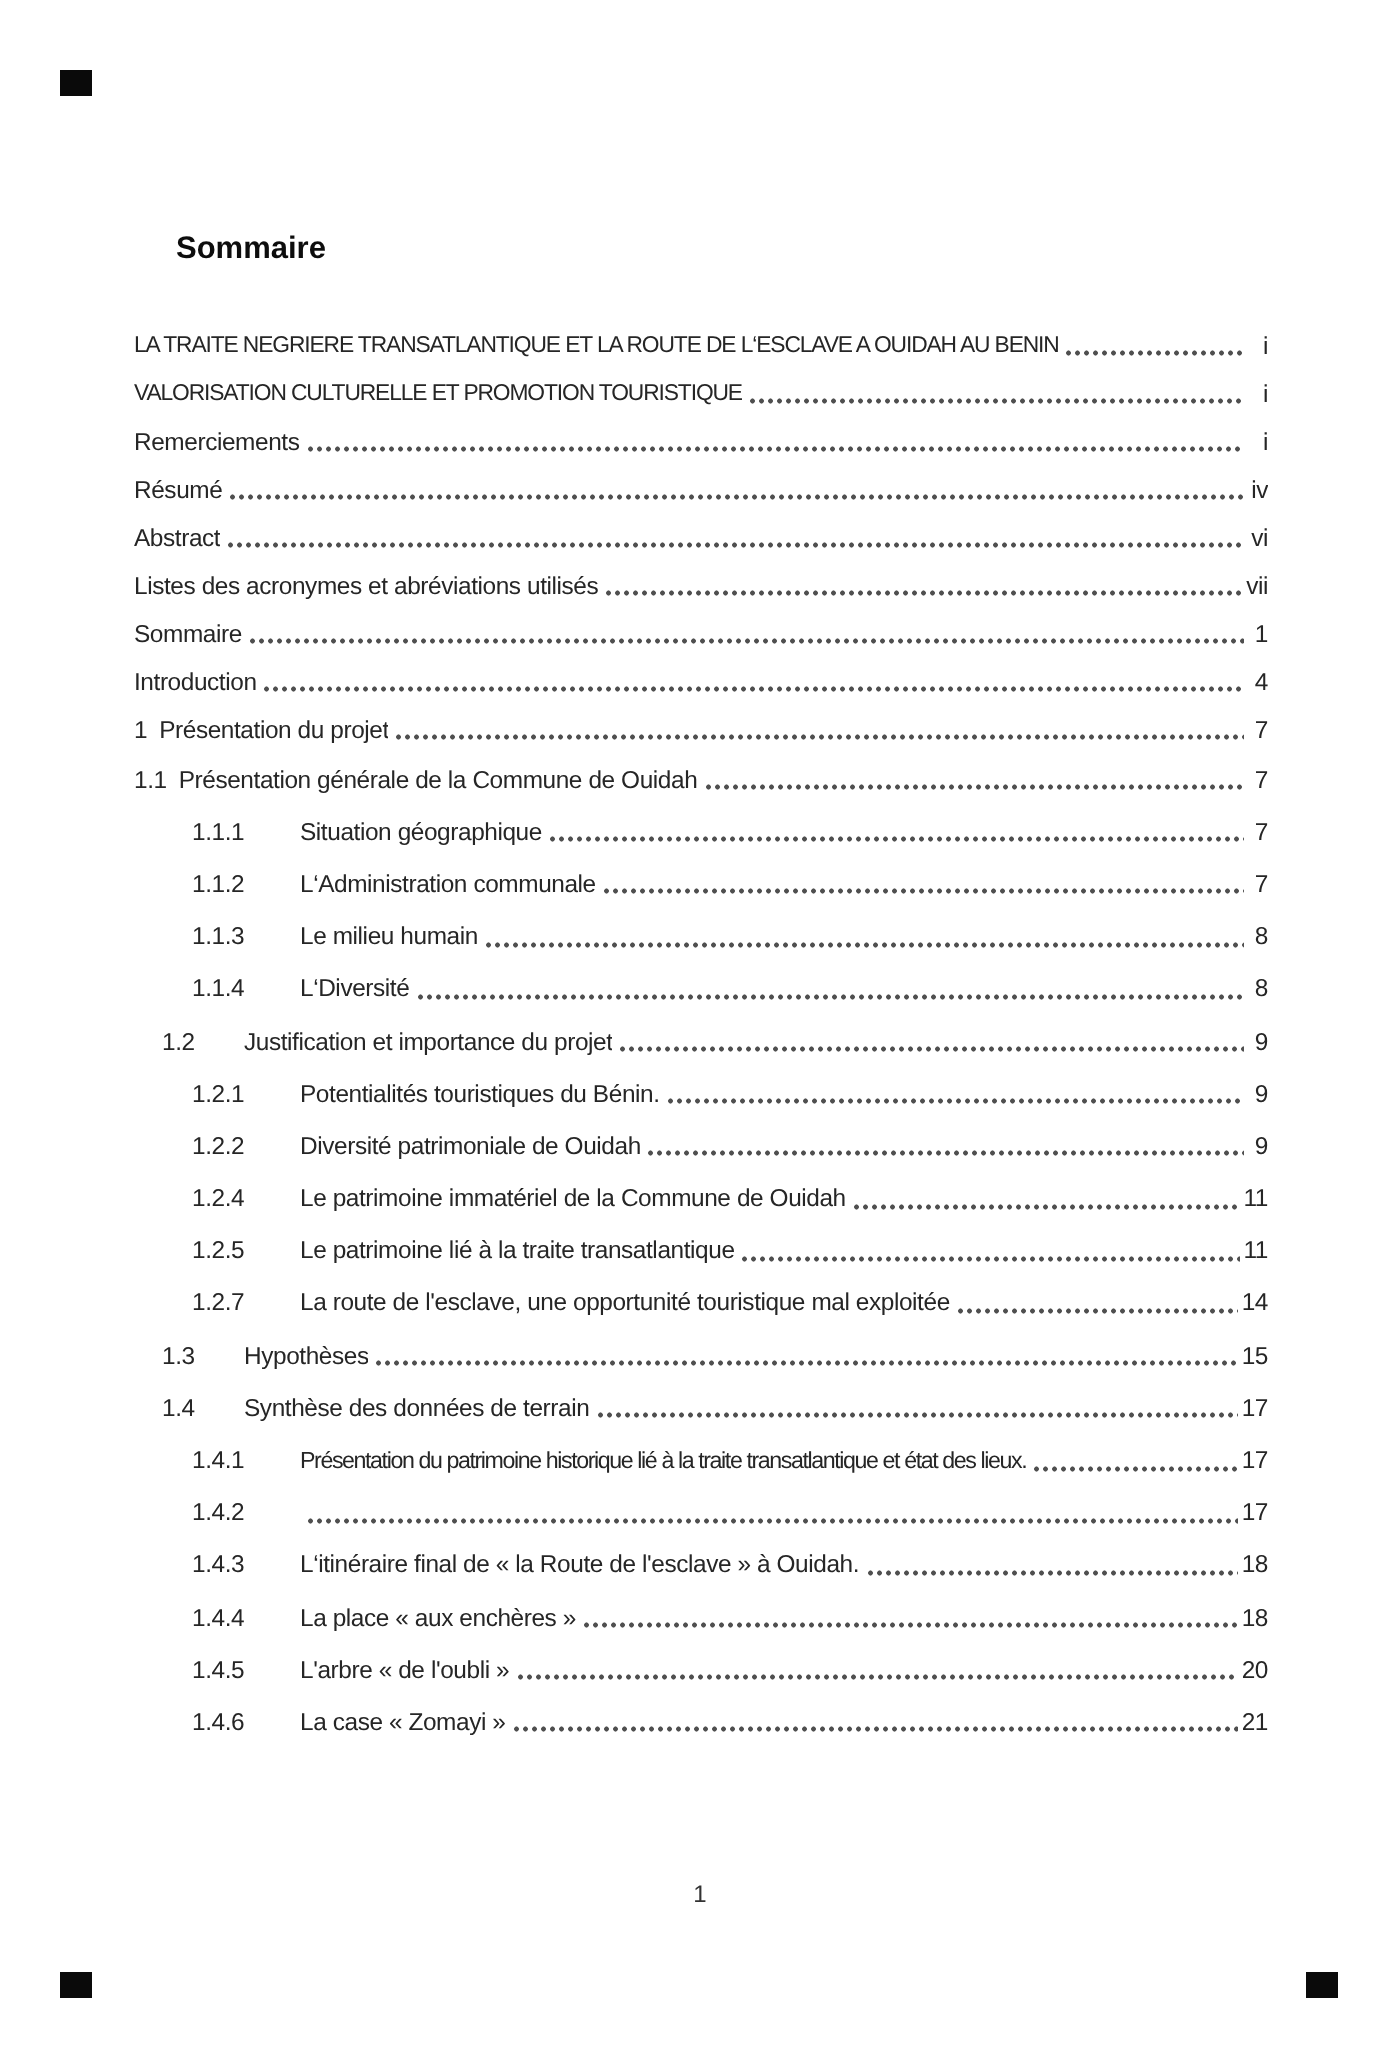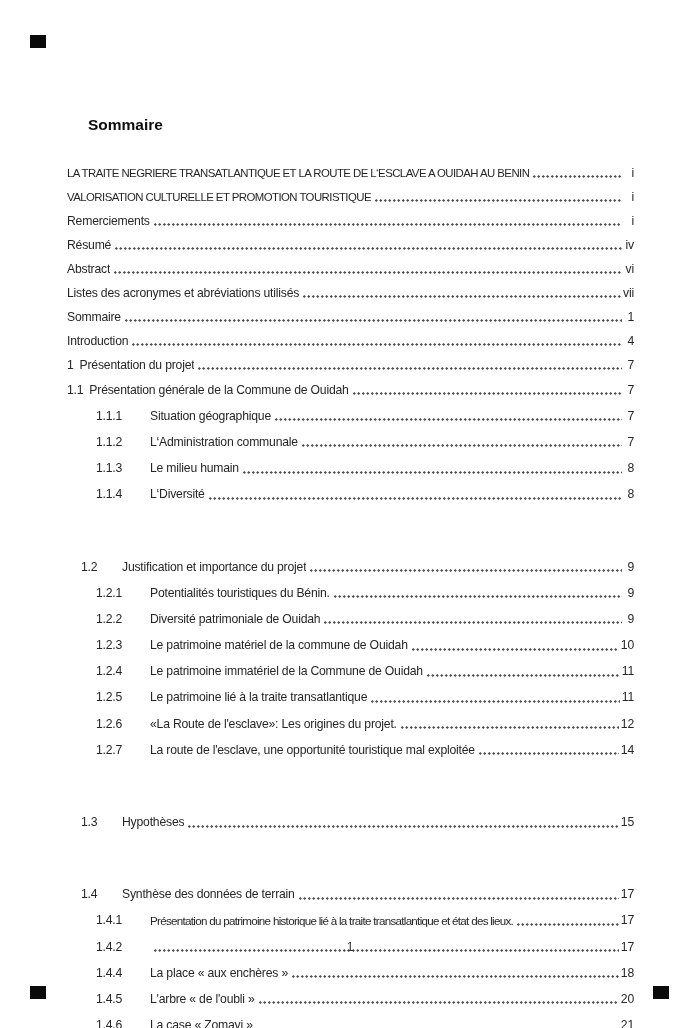--- a/index.html
+++ b/index.html
@@ -26,21 +26,21 @@
   .toc {
     position:absolute; left:67px; top:161px; width:567px;
   }
   .row {
     display:flex; align-items:center;
     height:26.2px; line-height:15px;
     font-size:12.2px; letter-spacing:-0.2px;
     white-space:nowrap; overflow:hidden;
   }
   .row.fm { height:24px; }
-  .row.lvl1 { padding-left:14px;margin-top:46px; }
+  .row.lvl1 { padding-left:14px; }
   .row.lvl2 { padding-left:29px; }
   .num { flex:none; }
   .row.lvl0 .num { margin-right:6px; }
   .row.lvl1 .num { width:41px; }
   .row.lvl2 .num { width:54px; }
   .label { flex:0 1 auto; overflow:hidden; }
   .row.tight .label { font-size:11.6px; letter-spacing:-0.7px; }
   .row.caps .label { font-size:11.4px; letter-spacing:-0.55px; }
   .leader {
     flex:1 1 8px; min-width:8px; height:13px; margin:0 2px 0 3px;
@@ -155,42 +155,30 @@
         <span class="leader"></span>
         <span class="pagenum">9</span>
       </div>
       <div class="row lvl2">
         <span class="num">1.2.2</span>
         <span class="label">Diversité patrimoniale de Ouidah</span>
         <span class="leader"></span>
         <span class="pagenum">9</span>
       </div>
       <div class="row lvl2">
-        <span class="num">1.2.3</span>
-        <span class="label">Le patrimoine matériel de la commune de Ouidah</span>
-        <span class="leader"></span>
-        <span class="pagenum">10</span>
-      </div>
-      <div class="row lvl2">
         <span class="num">1.2.4</span>
         <span class="label">Le patrimoine immatériel de la Commune de Ouidah</span>
         <span class="leader"></span>
         <span class="pagenum">11</span>
       </div>
       <div class="row lvl2">
         <span class="num">1.2.5</span>
         <span class="label">Le patrimoine lié à la traite transatlantique</span>
         <span class="leader"></span>
         <span class="pagenum">11</span>
-      </div>
-      <div class="row lvl2">
-        <span class="num">1.2.6</span>
-        <span class="label">«La Route de l'esclave»: Les origines du projet.</span>
-        <span class="leader"></span>
-        <span class="pagenum">12</span>
       </div>
       <div class="row lvl2">
         <span class="num">1.2.7</span>
         <span class="label">La route de l'esclave, une opportunité touristique mal exploitée</span>
         <span class="leader"></span>
         <span class="pagenum">14</span>
       </div>
       <div class="row lvl1">
         <span class="num">1.3</span>
         <span class="label">Hypothèses</span>
@@ -208,20 +196,26 @@
         <span class="label">Présentation du patrimoine historique lié à la traite transatlantique et état des lieux.</span>
         <span class="leader"></span>
         <span class="pagenum">17</span>
       </div>
       <div class="row lvl2">
         <span class="num">1.4.2</span>
         <span class="leader"></span>
         <span class="pagenum">17</span>
       </div>
       <div class="row lvl2">
+        <span class="num">1.4.3</span>
+        <span class="label">L‘itinéraire final de « la Route de l'esclave » à Ouidah.</span>
+        <span class="leader"></span>
+        <span class="pagenum">18</span>
+      </div>
+      <div class="row lvl2">
         <span class="num">1.4.4</span>
         <span class="label">La place « aux enchères »</span>
         <span class="leader"></span>
         <span class="pagenum">18</span>
       </div>
       <div class="row lvl2">
         <span class="num">1.4.5</span>
         <span class="label">L'arbre « de l'oubli »</span>
         <span class="leader"></span>
         <span class="pagenum">20</span>

